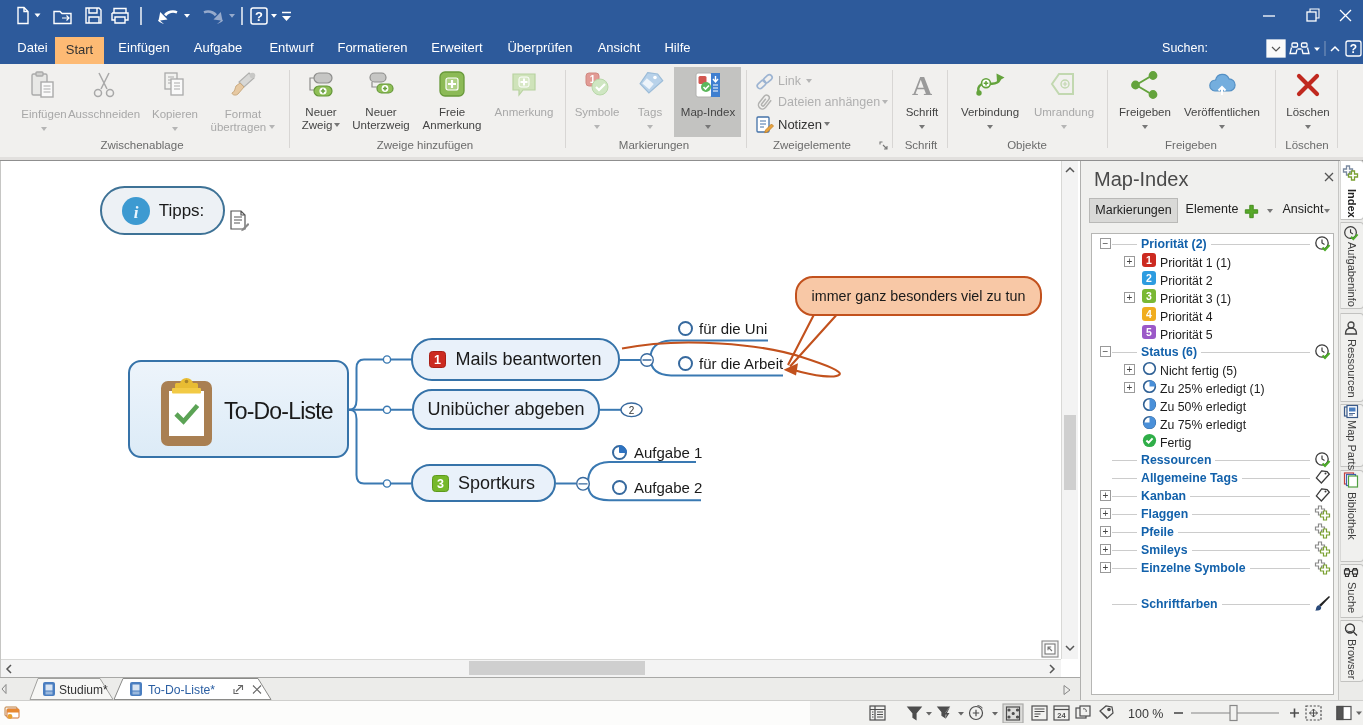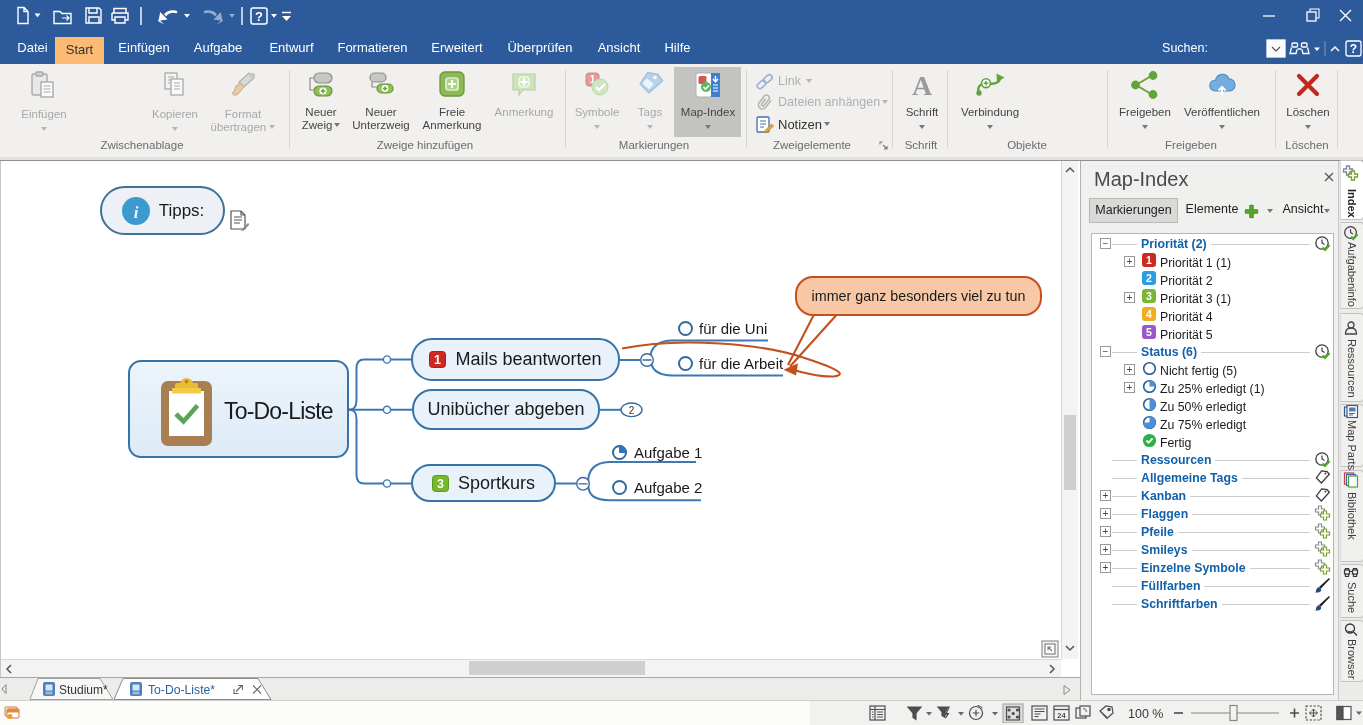--- a/index.html
+++ b/index.html
@@ -130,20 +130,26 @@
       <path d="M1,3.5 v-2.5 h2.5 M4,4 l4,4 M8,5 v3 h-3"></path>
     </svg>
 
 <div class="rbtn gray" style="left:14px;width:60px;">
 <svg class="ic" width="30" height="32" viewBox="0 0 30 32" fill="none" stroke="#aaa" stroke-width="1.4">
 <rect x="3" y="4" width="15" height="21" rx="1.5" fill="#e8e8e6"></rect>
         <rect x="7" y="2" width="7" height="4" rx="1" fill="#d0d0ce"></rect>
 <rect x="12" y="12" width="12" height="15" fill="#fafafa"></rect>
         <path d="M14.5,16 h7 M14.5,19 h7 M14.5,22 h7" stroke-width="1"></path>
 </svg>Einfügen<br><span class="caret pale" style="margin-top:4px"></span></div>
+<div class="rbtn gray" style="left:60px;width:88px;">
+<svg class="ic" width="26" height="32" viewBox="0 0 26 32" fill="none" stroke="#a8a8a8" stroke-width="1.5">
+<path d="M8,3 l8,16 m2,-16 l-8,16"></path>
+        <circle cx="7" cy="23" r="3.5"></circle>
+        <circle cx="19" cy="23" r="3.5"></circle>
+</svg>Ausschneiden</div>
 <div class="rbtn gray" style="left:145px;width:60px;">
 <svg class="ic" width="28" height="32" viewBox="0 0 28 32" fill="none" stroke="#aaa" stroke-width="1.3">
 <rect x="4" y="3" width="12" height="16" fill="#f2f2f0"></rect>
         <path d="M7,7 h6 M7,10 h6 M7,13 h6" stroke-width="1"></path>
 <rect x="10" y="9" width="12" height="16" fill="#fafafa"></rect>
         <path d="M13,13 h6 M13,16 h6 M13,19 h6" stroke-width="1"></path>
 </svg>Kopieren<br><span class="caret pale" style="margin-top:4px"></span></div>
 <div class="rbtn gray" style="left:203px;width:80px;">
 <svg class="ic" width="30" height="32" viewBox="0 0 30 32" fill="none">
 <path d="M21,3 l5,5 l-10,9 l-5,-5 z" fill="#d8d8d6" stroke="#b0b0ae" stroke-width="1.2"></path>
@@ -238,20 +244,26 @@
 </svg>Schrift<br><span class="caret" style="margin-top:3px"></span></div>
 
 <div class="rbtn" style="left:952px;width:76px;">
 <svg class="ic" width="34" height="30" viewBox="0 0 34 30" fill="none" stroke="#64a33c" stroke-width="2.4">
 <path d="M6,23 C3,15 10,12.5 16,13.5 C23,14.5 27,12 27,7.5"></path>
 <path d="M23.5,3.5 l8,4 l-7.5,4.5" fill="#64a33c" stroke="none"></path>
 <circle cx="6" cy="23" r="2.7" fill="#64a33c" stroke="none"></circle>
 <circle cx="13" cy="13.2" r="4.4" fill="#fff" stroke-width="1.6"></circle>
         <path d="M13,10.9 v4.6 M10.7,13.2 h4.6" stroke-width="1.5"></path>
 </svg>Verbindung<br><span class="caret" style="margin-top:3px"></span></div>
+<div class="rbtn gray" style="left:1025px;width:78px;">
+<svg class="ic" width="30" height="30" viewBox="0 0 30 30" fill="none" stroke="#c2d8b0" stroke-width="2">
+<path d="M10,4 h14 v20 h-14 l-7,-10 z"></path>
+<circle cx="16" cy="14" r="4" stroke-width="1.4"></circle>
+        <path d="M16,11.8 v4.4 M13.8,14 h4.4" stroke-width="1.2"></path>
+</svg>Umrandung<br><span class="caret pale" style="margin-top:3px"></span></div>
 
 <div class="rbtn" style="left:1109px;width:72px;">
 <svg class="ic" width="30" height="30" viewBox="0 0 30 30" fill="none" stroke="#64a33c" stroke-width="2">
 <circle cx="23" cy="5.5" r="3.4" fill="#64a33c"></circle>
         <circle cx="5.5" cy="15" r="3.4" fill="#64a33c"></circle>
         <circle cx="23" cy="24.5" r="3.4" fill="#64a33c"></circle>
 <path d="M8.5,13.5 l11,-6.5 M8.5,16.5 l11,6.5"></path>
 </svg>Freigeben<br><span class="caret" style="margin-top:3px"></span></div>
 <div class="rbtn" style="left:1175px;width:94px;">
 <svg class="ic" width="32" height="30" viewBox="0 0 32 30" fill="none">
@@ -634,28 +646,20 @@
             <path d="M9.5,6 h3 v3 h3 v3 h-3 v3 h-3 v-3 h-3 v-3 h3 z" stroke="#7aa030" stroke-width="1.2" fill="#fff"></path>
           </svg>
         </div>
 <div class="trow" style="top:325px">
           <div class="hline" style="left:20px;width:198px;"></div>
           <div class="pm" style="left:8px;">+</div>
           <div class="grp-t" style="left:45px;">Einzelne Symbole</div>
           <svg class="abs" style="left:222px;top:0px" width="17" height="17" viewBox="0 0 17 17" fill="none">
             <path d="M4.5,1 h3 v3 h3 v3 h-3 v3 h-3 v-3 h-3 v-3 h3 z" stroke="#8a8a8a" stroke-width="1.2" fill="#fff"></path>
             <path d="M9.5,6 h3 v3 h3 v3 h-3 v3 h-3 v-3 h-3 v-3 h3 z" stroke="#7aa030" stroke-width="1.2" fill="#fff"></path>
-          </svg>
-        </div>
-<div class="trow" style="top:343px">
-          <div class="hline" style="left:20px;width:198px;"></div>
-          <div class="grp-t" style="left:45px;">Füllfarben</div>
-          <svg class="abs" style="left:222px;top:0px" width="17" height="17" viewBox="0 0 17 17">
-            <path d="M15,1 l1,1 l-9,9.5 l-2,-1.5 z" fill="#222"></path>
-            <path d="M6,10.5 c1.5,1 1.5,3 0.5,4 c-1.5,1.5 -4,0.5 -5,1.5 c0.5,-2 0.5,-3.5 1.5,-4.8 c1,-1.2 2,-1.2 3,-0.7 z" fill="#2a4a7a"></path>
           </svg>
         </div>
 <div class="trow" style="top:361px">
           <div class="hline" style="left:20px;width:198px;"></div>
           <div class="grp-t" style="left:45px;">Schriftfarben</div>
           <svg class="abs" style="left:222px;top:0px" width="17" height="17" viewBox="0 0 17 17">
             <path d="M15,1 l1,1 l-9,9.5 l-2,-1.5 z" fill="#222"></path>
             <path d="M6,10.5 c1.5,1 1.5,3 0.5,4 c-1.5,1.5 -4,0.5 -5,1.5 c0.5,-2 0.5,-3.5 1.5,-4.8 c1,-1.2 2,-1.2 3,-0.7 z" fill="#2a4a7a"></path>
           </svg>
         </div>

